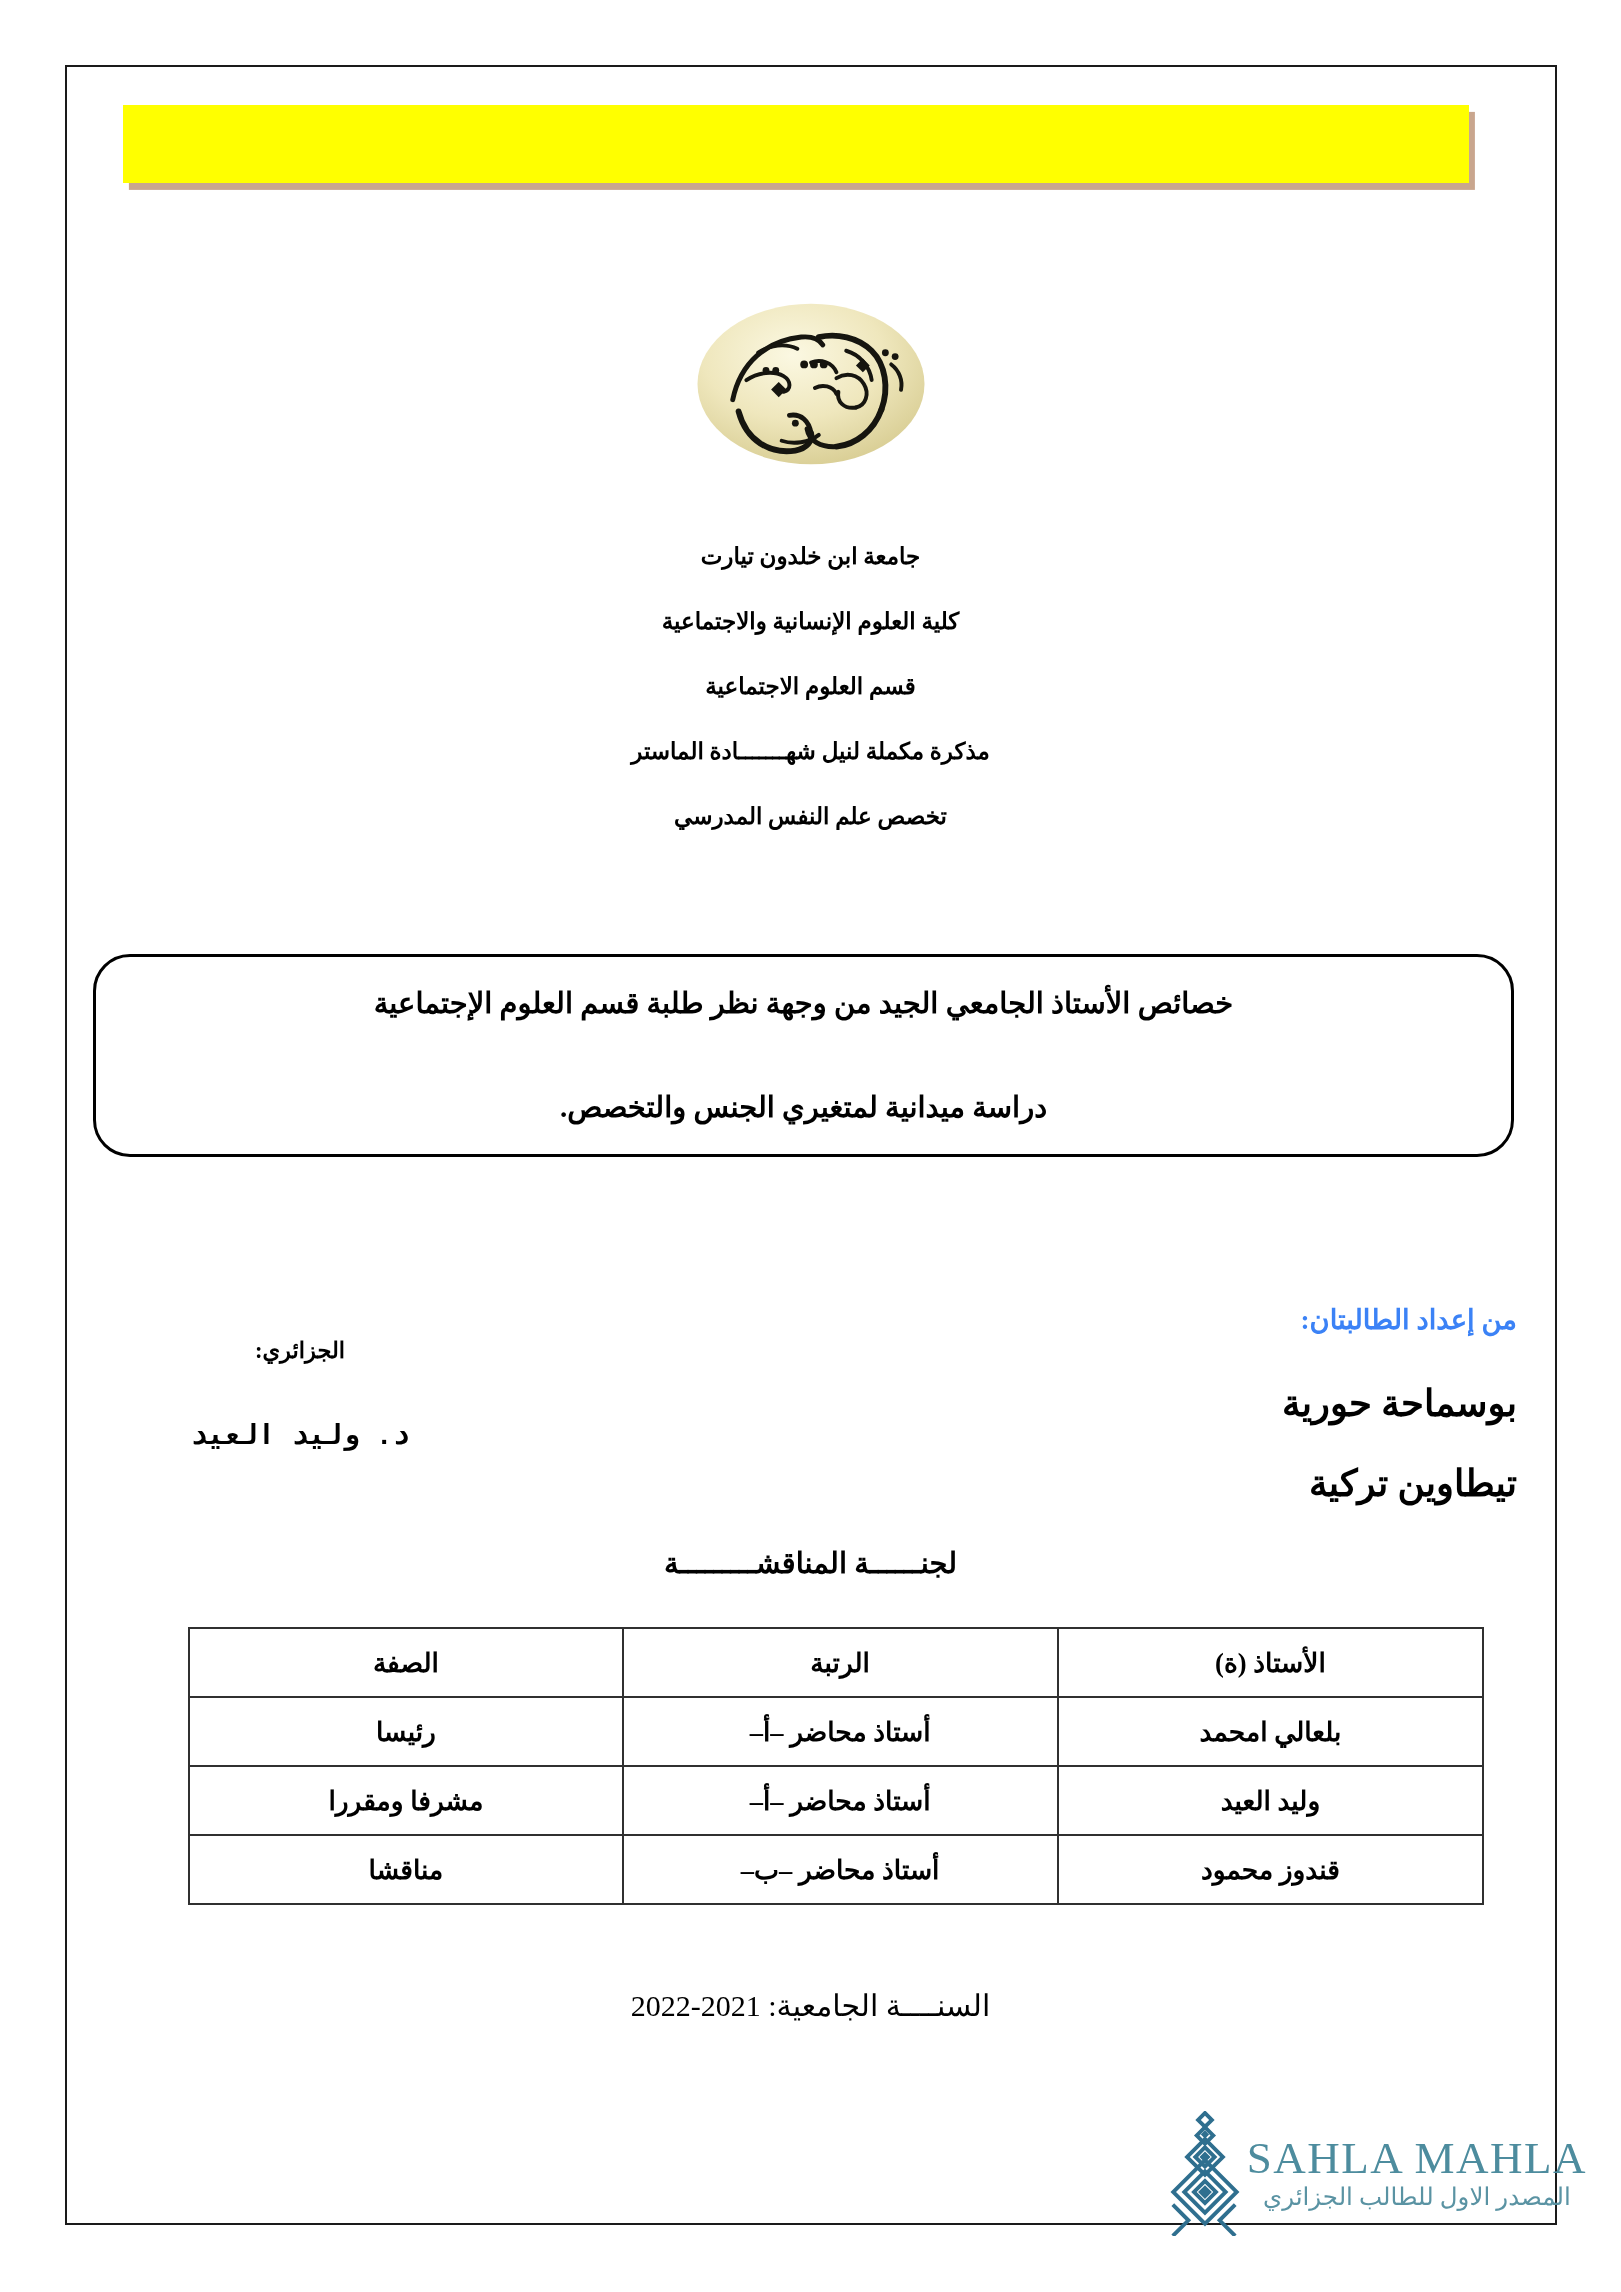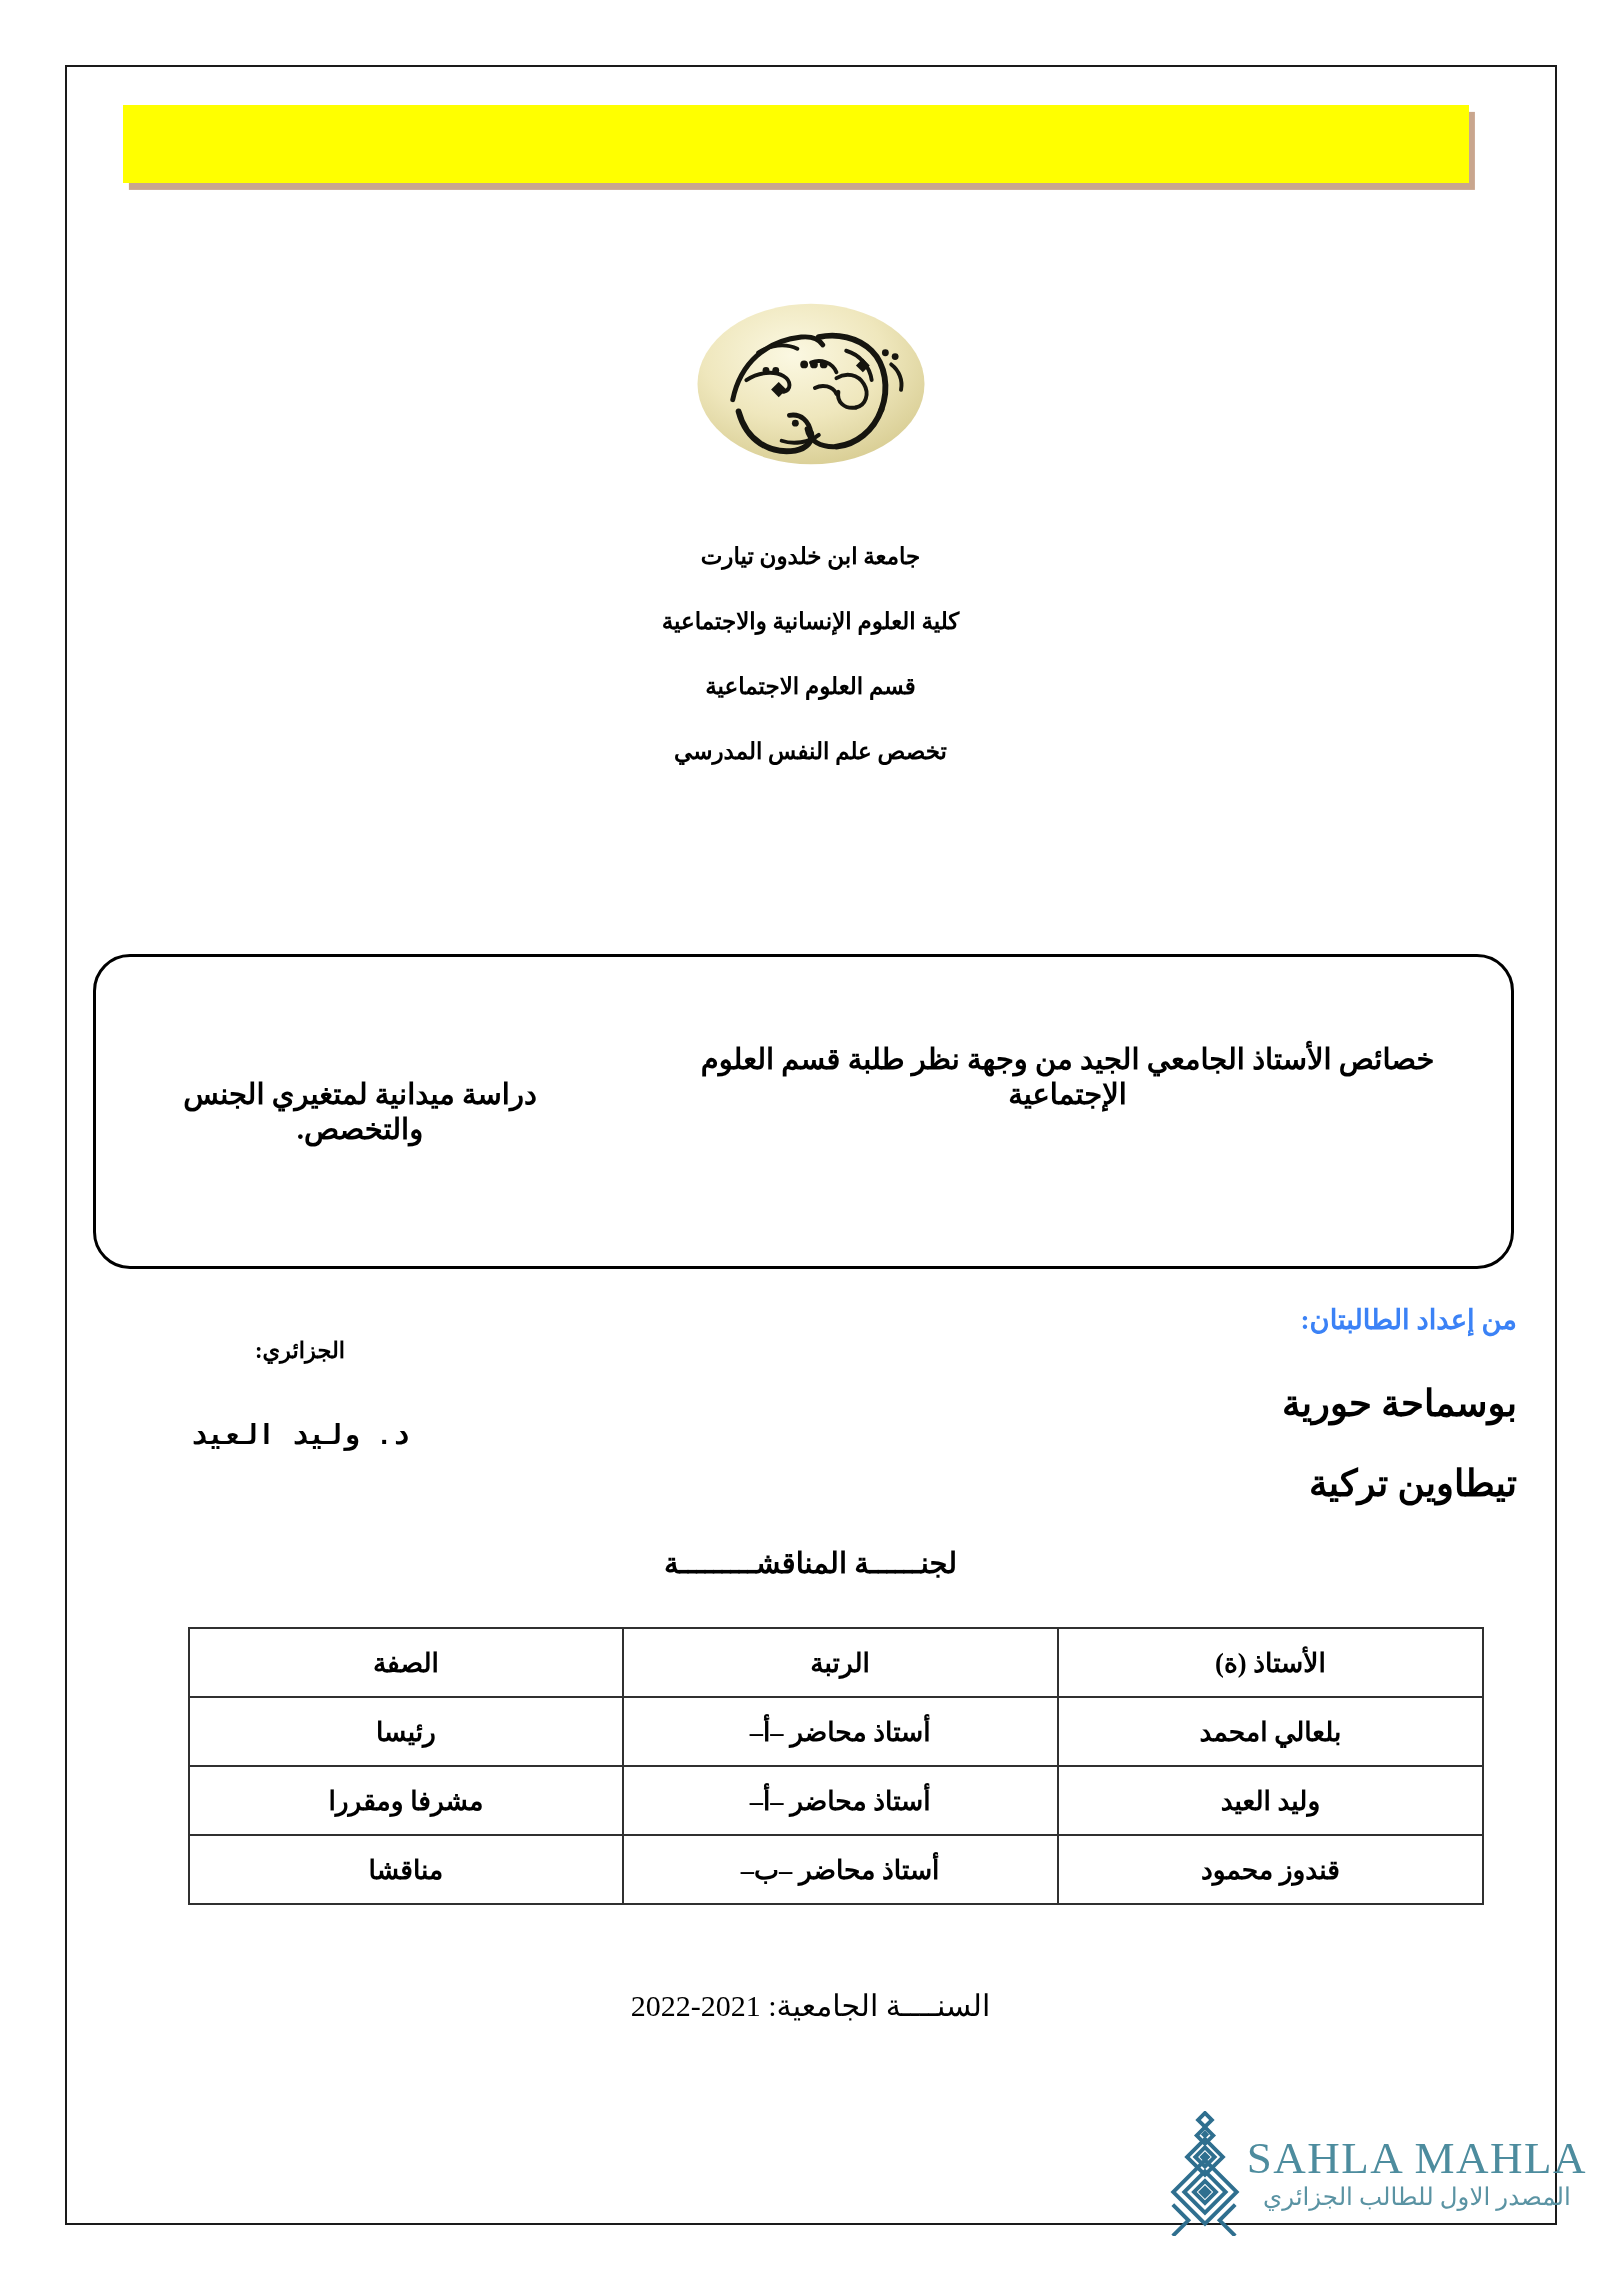--- a/index.html
+++ b/index.html
@@ -70,26 +70,26 @@
     direction: rtl;
     unicode-bidi: isolate;
   }
 
   
   .title-box {
     position: absolute;
     left: 93px;
     top: 954px;
     width: 1421px;
-    height: 315px;
+    height: 203px;
     border: 3.9px solid #000000;
     border-radius: 37px;
     box-sizing: border-box;
     display: flex;
-    flex-direction: row;
+    flex-direction: column;
     justify-content: center;
     align-items: center;
     background: #ffffff;
   }
   .title-line {
     font-family: "Liberation Serif", "DejaVu Serif", serif;
     font-weight: bold;
     font-size: 29px;
     color: #000000;
     text-align: center;
@@ -296,20 +296,21 @@
       <circle cx="236" cy="64" r="3.5"></circle>
       <circle cx="134" cy="132" r="3.5"></circle>
     </g>
   </svg>
 </div>
 
 <div class="header-block">
   <div class="header-line">جامعة ابن خلدون تيارت</div>
   <div class="header-line">كلية العلوم الإنسانية والاجتماعية</div>
   <div class="header-line">قسم العلوم الاجتماعية</div>
+  <div class="header-line">مذكرة مكملة لنيل شهـــــــادة الماستر</div>
   <div class="header-line">تخصص علم النفس المدرسي</div>
 </div>
 
 <div class="title-box">
   <div class="title-line first">خصائص الأستاذ الجامعي الجيد من وجهة نظر طلبة قسم العلوم الإجتماعية</div>
   <div class="title-line">دراسة ميدانية لمتغيري الجنس والتخصص.</div>
 </div>
 
 <div class="people-zone">
   <div class="authors-col">

